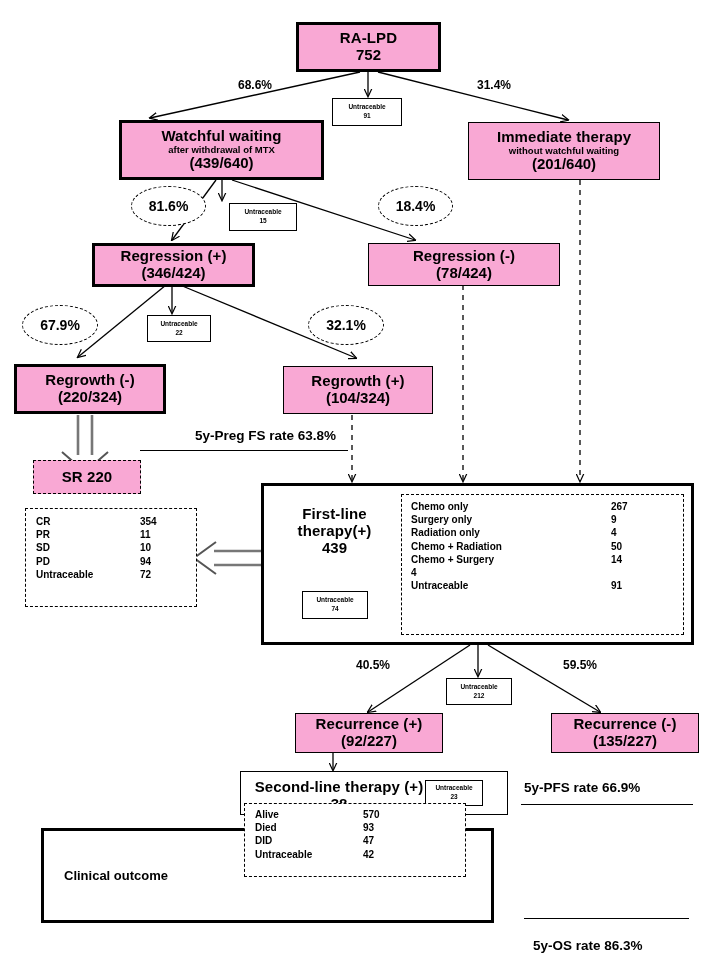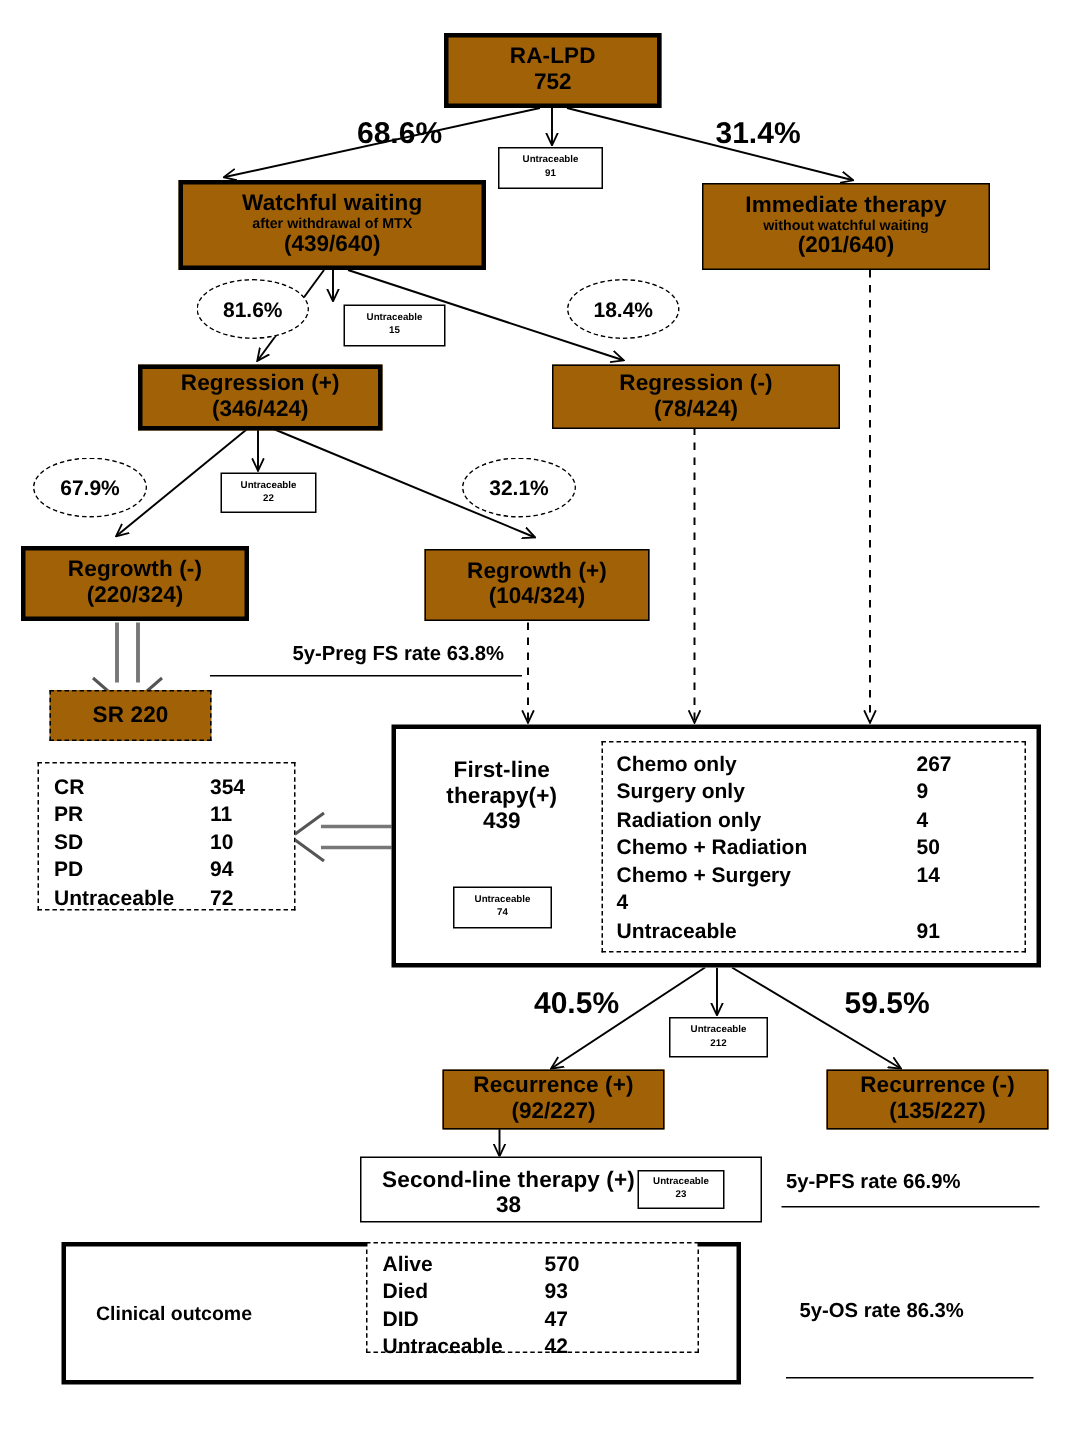--- a/index.html
+++ b/index.html
@@ -4,42 +4,42 @@
 <style>
   html,body{margin:0;padding:0;background:#ffffff;}
   body{
     width:720px;height:960px;position:relative;overflow:hidden;
     font-family:"Liberation Sans","DejaVu Sans",sans-serif;
     color:#000000;
   }
   #canvas{position:absolute;left:0;top:0;width:720px;height:960px;}
   svg.lines{position:absolute;left:0;top:0;width:720px;height:960px;pointer-events:none;}
 
-  .node{position:absolute;box-sizing:border-box;background:#a16207;
+  .node{position:absolute;box-sizing:border-box;background:#f9a8d4;
         display:flex;flex-direction:column;align-items:center;justify-content:center;
         text-align:center;line-height:1.12;}
   .b-thick{border:3px solid #000;}
   .b-thin{border:1.4px solid #000;}
   .b-dash{border:1.6px dashed #000;}
   .t-main{font-size:15px;font-weight:bold;letter-spacing:.1px;}
   .t-sub{font-size:9.5px;font-weight:bold;}
   .t-num{font-size:15px;font-weight:bold;}
   .untr{position:absolute;box-sizing:border-box;border:1.2px solid #000;background:#fff;
         display:flex;flex-direction:column;align-items:center;justify-content:center;
         font-size:6.5px;font-weight:bold;line-height:1.35;text-align:center;}
   .untr .n{font-size:6.5px;font-weight:bold;}
-  .pct{position:absolute;font-size:20px;font-weight:bold;}
+  .pct{position:absolute;font-size:12px;font-weight:bold;}
   .ellipse{position:absolute;box-sizing:border-box;border:1.5px dashed #000;border-radius:50%;
            display:flex;align-items:center;justify-content:center;
            font-size:14px;font-weight:bold;background:#fff;}
   .ratelbl{position:absolute;font-size:13.5px;font-weight:bold;white-space:nowrap;}
   .rateline{position:absolute;border-bottom:1.6px solid #000;}
   .listbox{position:absolute;box-sizing:border-box;border:1.5px dashed #000;background:#fff;
            padding:6px 8px 6px 10px;}
-  .lrow{display:flex;font-size:14px;font-weight:bold;line-height:1.32;}
+  .lrow{display:flex;font-size:10px;font-weight:bold;line-height:1.32;}
   .lrow .k{display:inline-block;}
   .lrow .v{display:inline-block;text-align:right;}
   .plain{position:absolute;font-size:13px;font-weight:bold;}
 </style>
 </head>
 <body>
 
 <div id="canvas">
 
   <svg class="lines" viewBox="0 0 720 960">
@@ -245,35 +245,35 @@
       <span class="n">23</span>
     </div>
   </div>
 
   <div class="ratelbl" style="left:524px;top:780px;">5y-PFS rate  66.9%</div>
   <div class="rateline" style="left:521px;top:804px;width:172px;"></div>
 
   <div style="position:absolute;left:41px;top:828px;width:453px;height:95px;border:3px solid #000;background:#fff;box-sizing:border-box;"></div>
   <div class="plain" style="left:64px;top:868px;">Clinical outcome</div>
 
-  <div class="listbox" style="left:244px;top:828px;width:222px;height:74px;padding:4px 6px 4px 10px;">
+  <div class="listbox" style="left:244px;top:803px;width:222px;height:74px;padding:4px 6px 4px 10px;">
     <div class="lrow">
       <span class="k" style="width:108px">Alive</span>
       <span class="v">570</span>
     </div>
     <div class="lrow">
       <span class="k" style="width:108px">Died</span>
       <span class="v">93</span>
     </div>
     <div class="lrow">
       <span class="k" style="width:108px">DID</span>
       <span class="v">47</span>
     </div>
     <div class="lrow">
       <span class="k" style="width:108px">Untraceable</span>
       <span class="v">42</span>
     </div>
   </div>
 
-  <div class="ratelbl" style="left:533px;top:866px;">5y-OS rate 86.3%</div>
+  <div class="ratelbl" style="left:533px;top:938px;">5y-OS rate 86.3%</div>
   <div class="rateline" style="left:524px;top:918px;width:165px;"></div>
 
 </div>
 
 </body></html>

